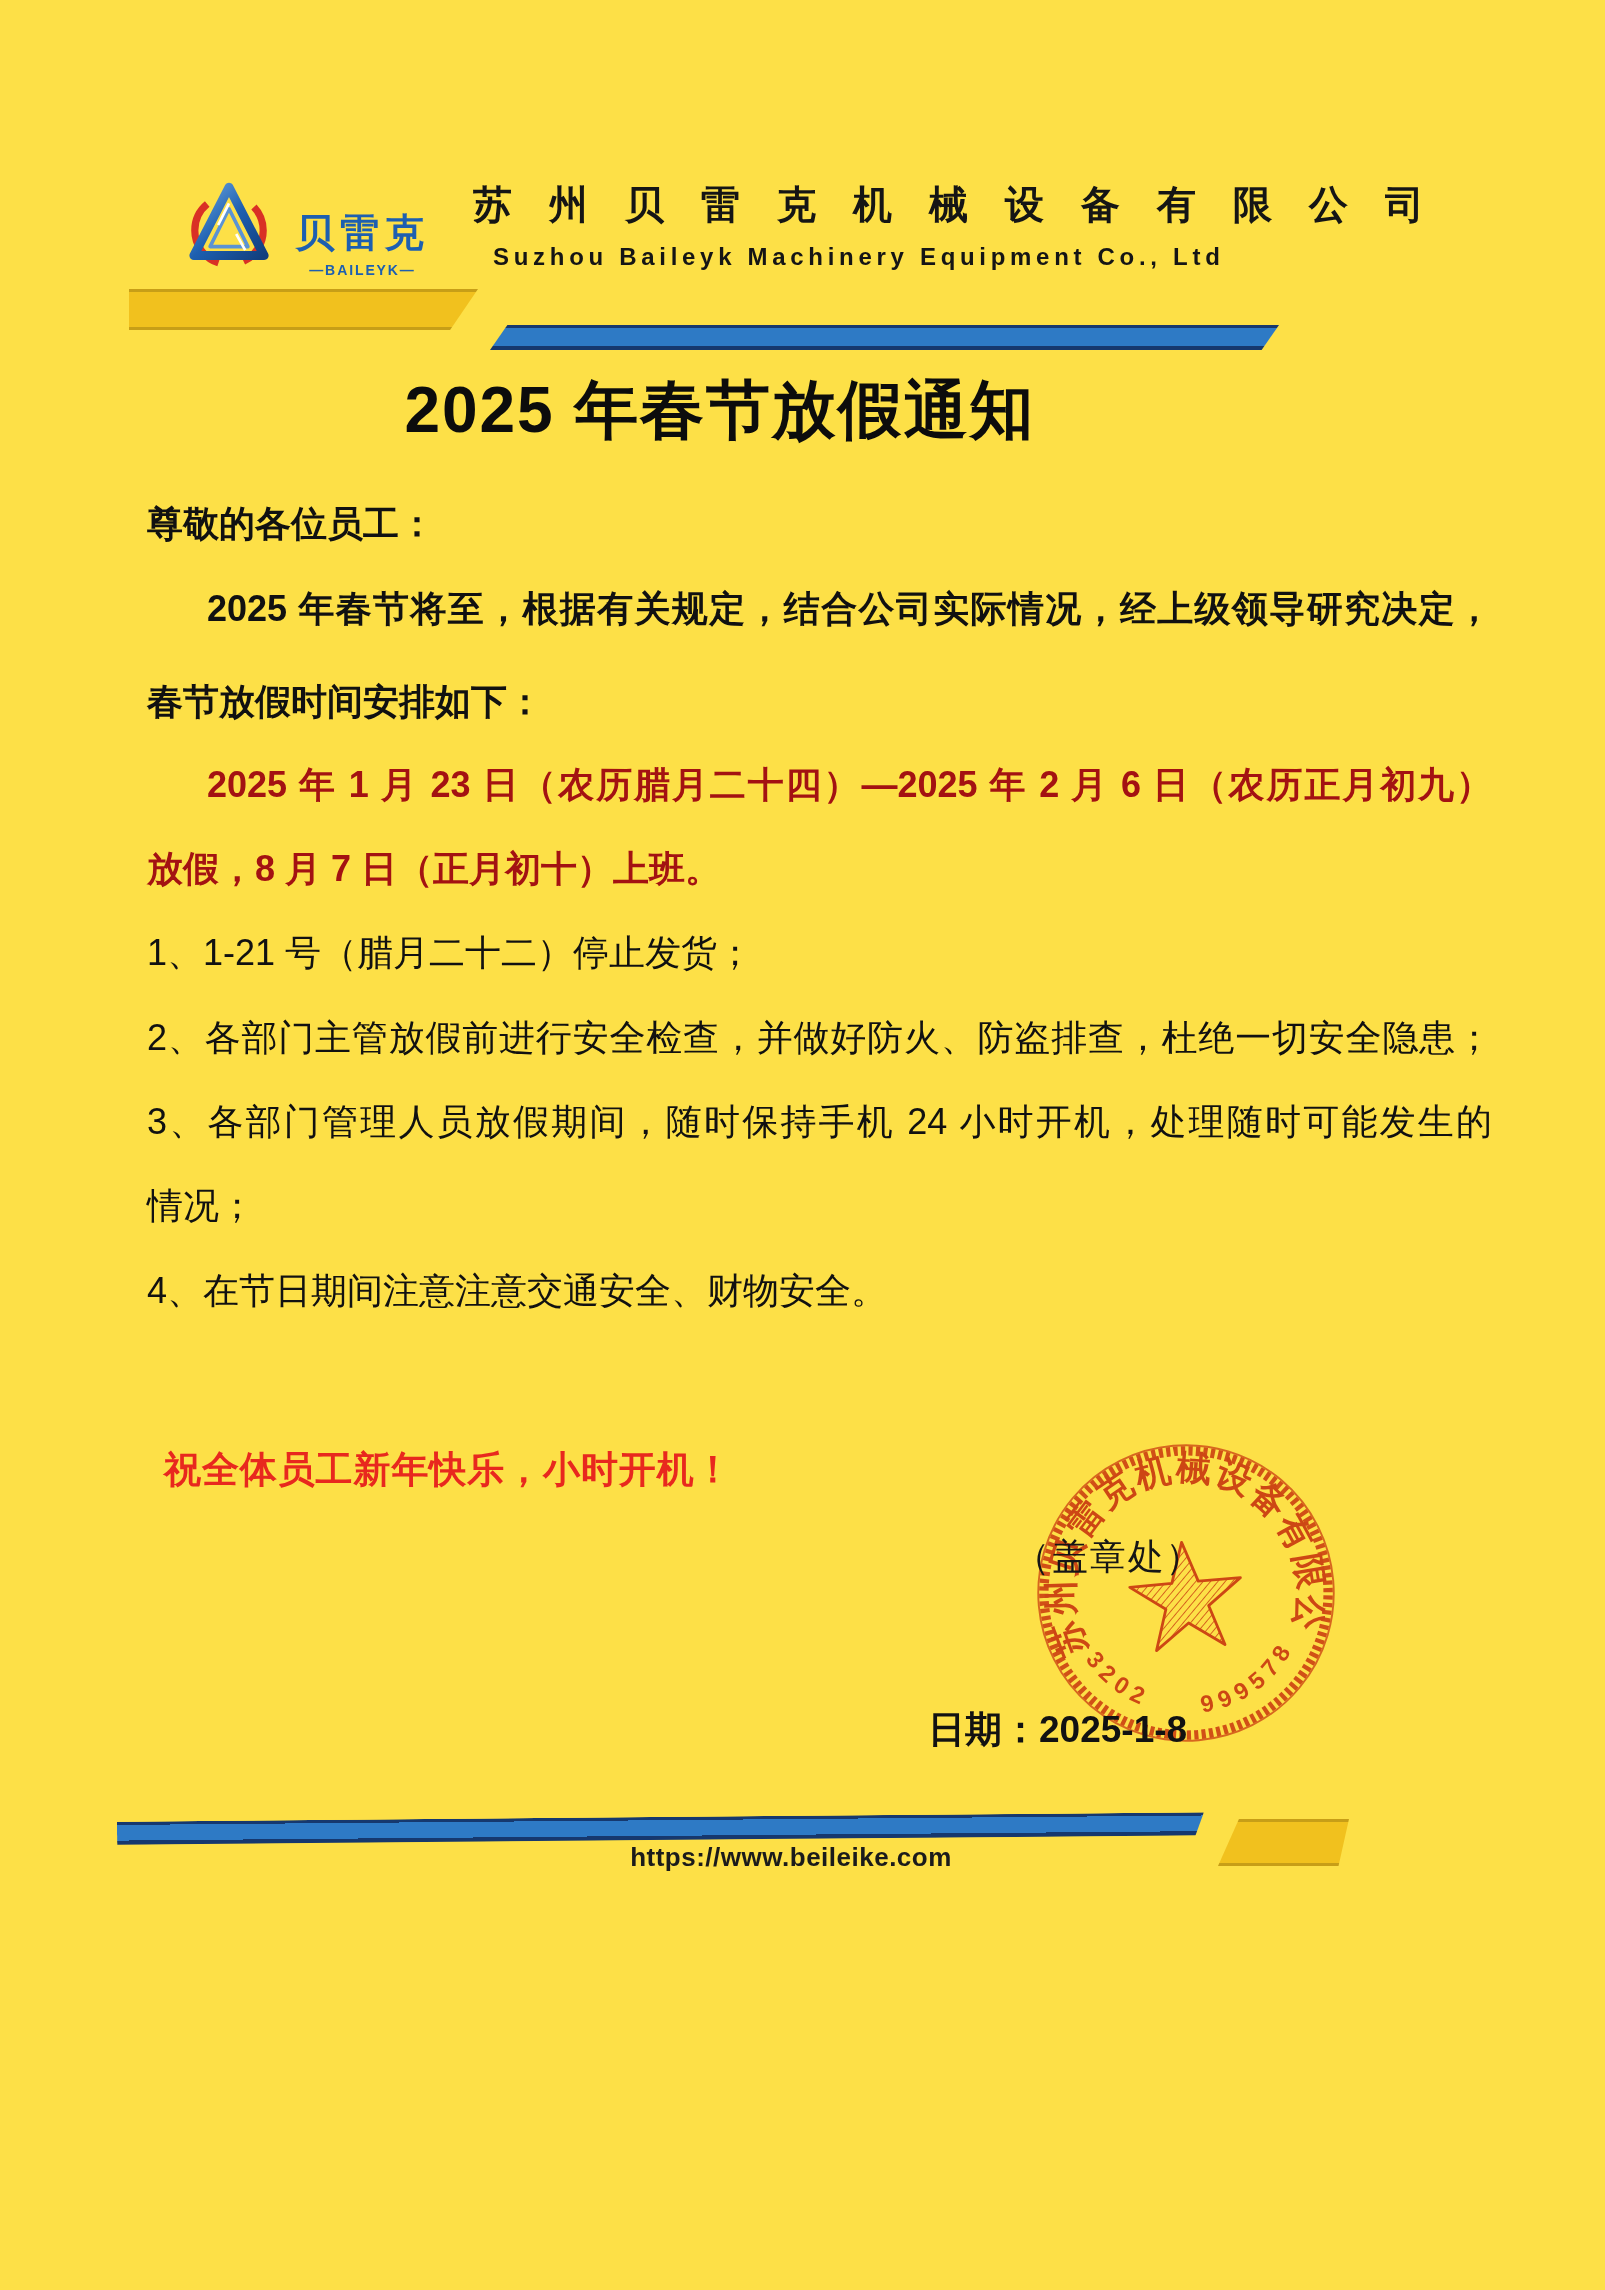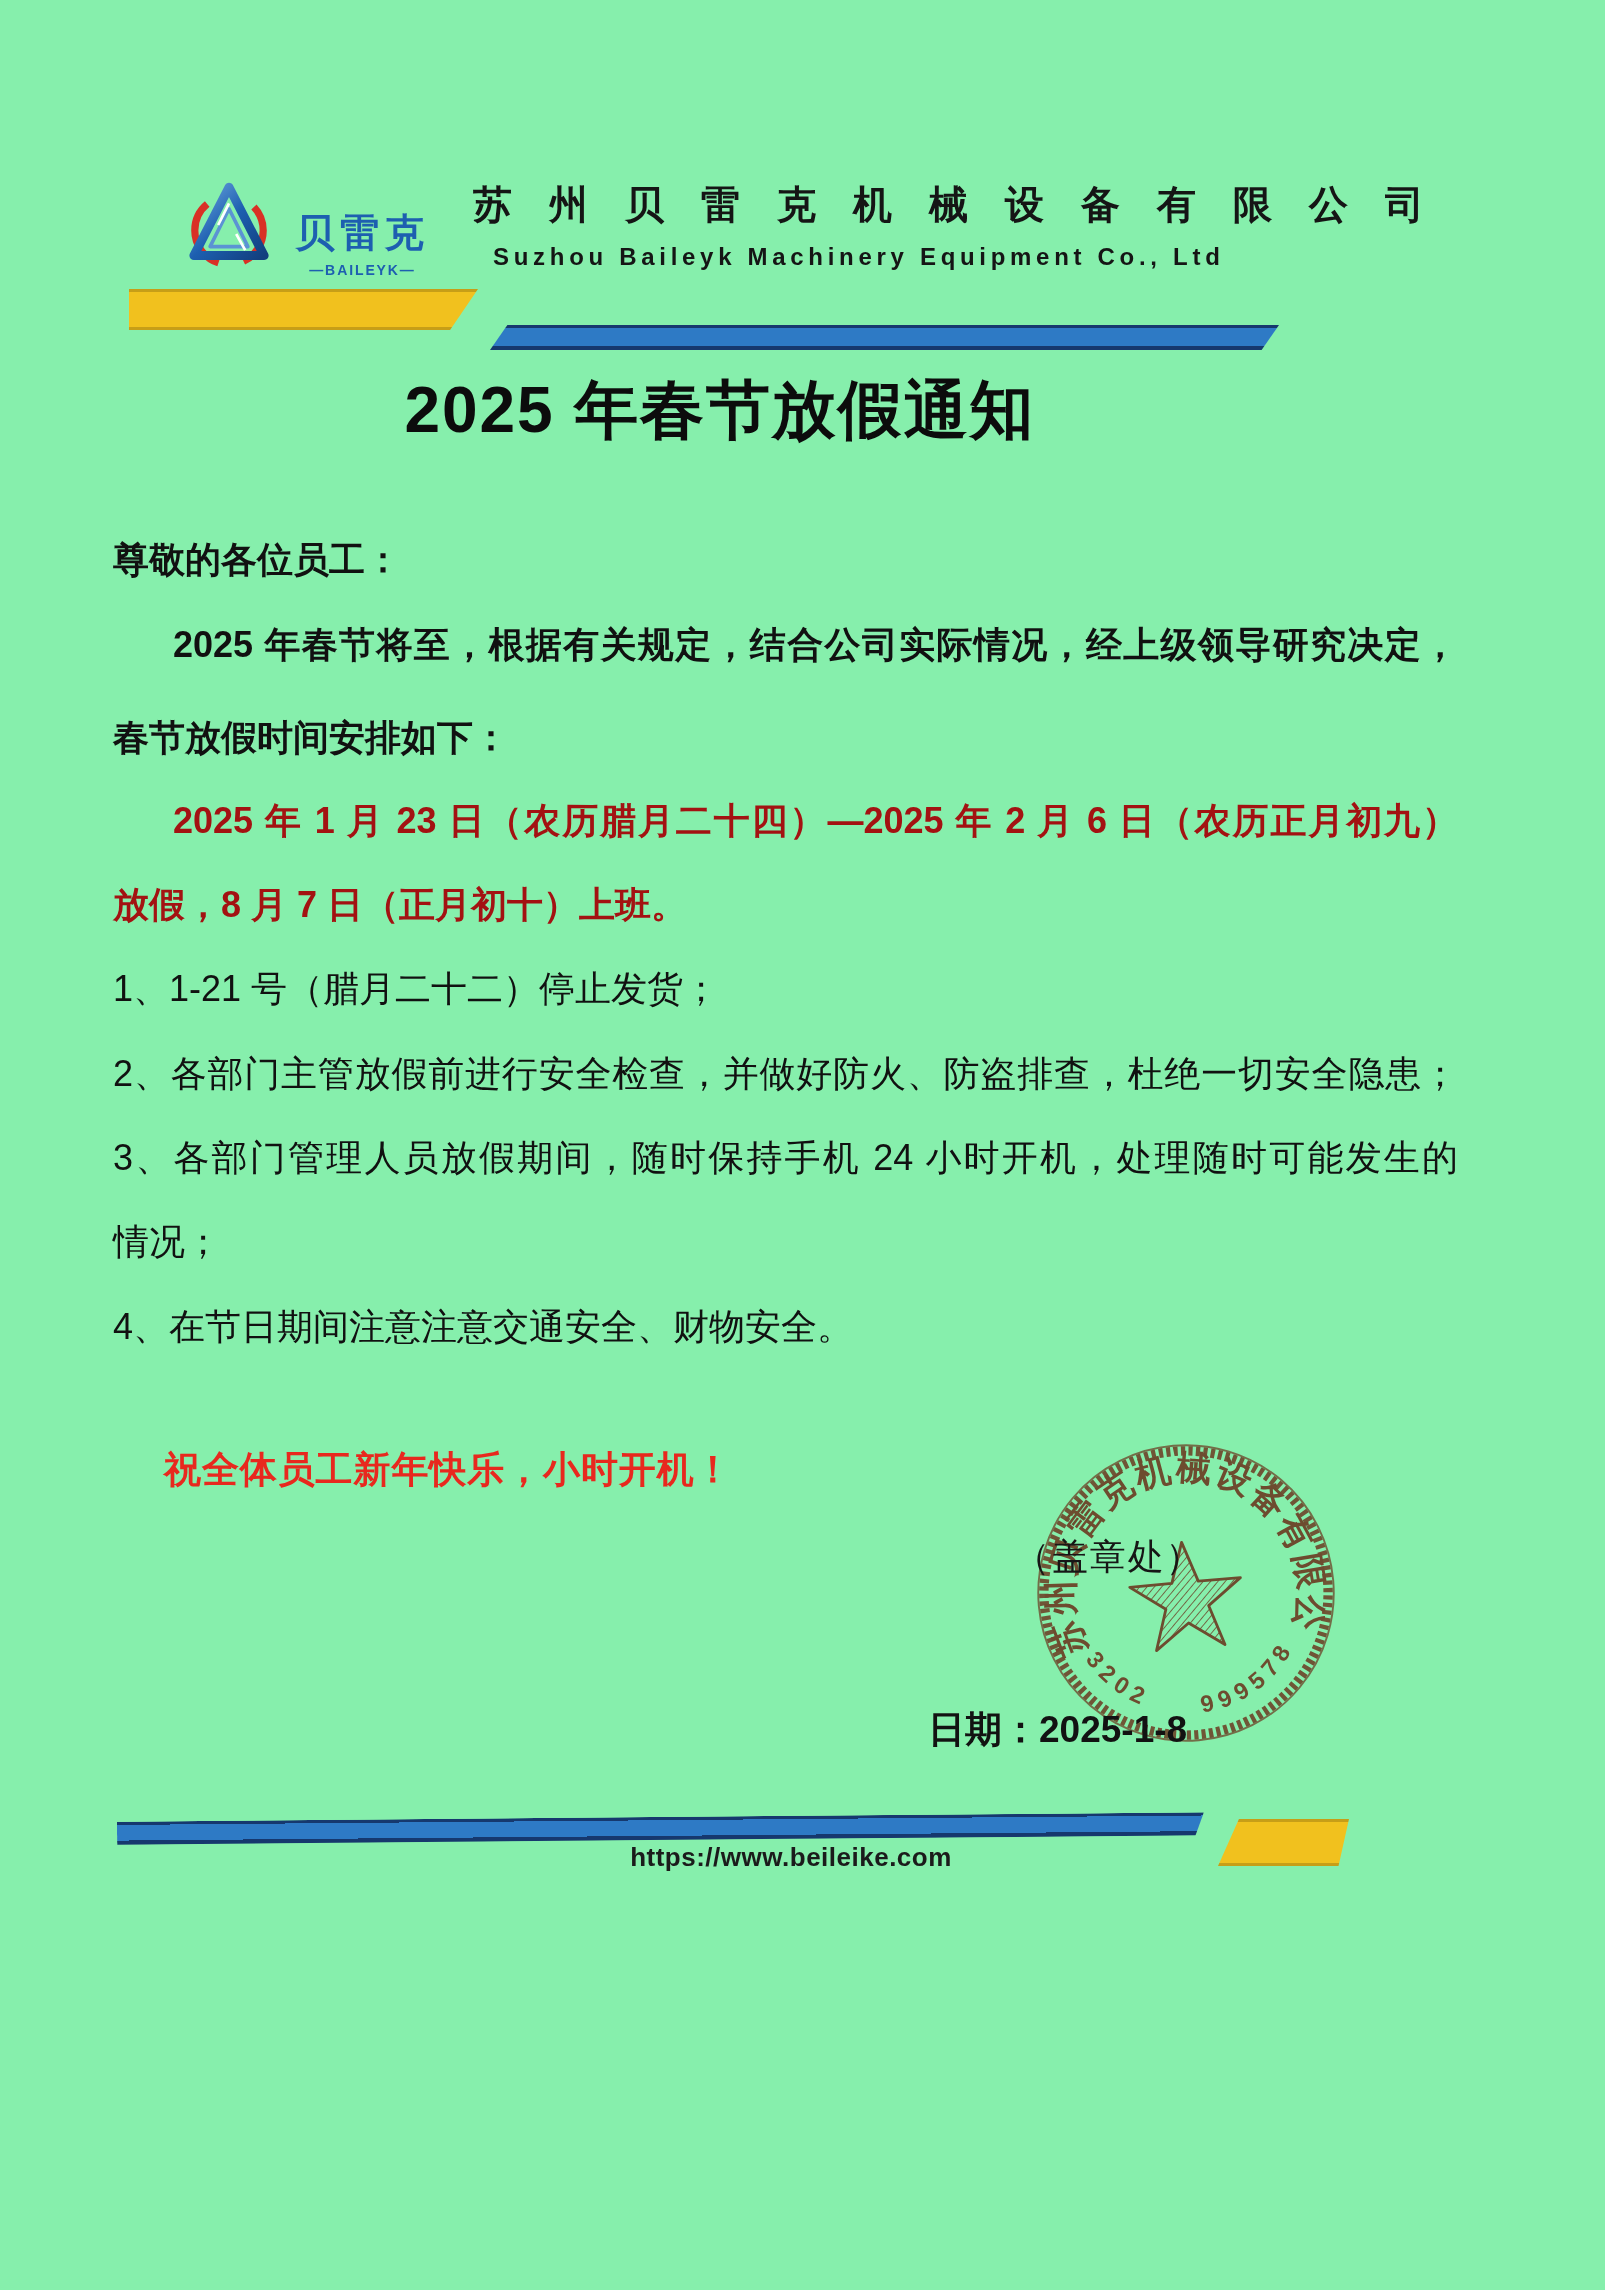--- a/index.html
+++ b/index.html
@@ -1,18 +1,18 @@
 <!DOCTYPE html>
 <html style="font-size:15px"><head>
 <meta charset="utf-8">
 <style>
   html,body{margin:0;padding:0;background:#e8e8e8;}
   .page{
     position:relative;width:1606px;height:2291px;margin:0 auto;
-    background:#86efac;overflow:hidden;
+    background:#fde047;overflow:hidden;
     font-family:"Liberation Sans",sans-serif;color:#111;
   }
   
   .logo-emblem{position:absolute;left:184px;top:178px;width:90px;height:94px;}
   .logo-text{position:absolute;left:283px;top:206px;width:159px;text-align:center;}
   .logo-cn{font-size:39px;font-weight:600;color:#1d5fb0;letter-spacing:5.6px;white-space:nowrap;}
   .logo-en{font-size:14px;font-weight:700;color:#1d5fb0;letter-spacing:1.9px;margin-top:1.9px;white-space:nowrap;}
   .company{position:absolute;left:473px;top:178px;width:1007px;}
   .company-cn{font-size:39px;font-weight:700;letter-spacing:37px;white-space:nowrap;color:#151515;}
   .company-en{font-family:Liberation Sans, sans-serif;font-size:24px;font-weight:700;
@@ -21,21 +21,21 @@
   .bar-yellow-top{left:129px;top:289px;width:349px;height:41px;
     background:linear-gradient(#c79e17 0 7%,#f1c11e 7% 93%,#c79e17 93%);
     clip-path:polygon(0 0,100% 0,92% 100%,0 100%);}
   .bar-blue-top{left:490px;top:325px;width:789px;height:25px;
     background:linear-gradient(#16386e 0 12%,#2e7ac5 12% 84%,#16386e 84%);
     clip-path:polygon(2.2% 0,100% 0,97.8% 100%,0 100%);}
   
   .title{position:absolute;left:0;top:367px;width:1344px;text-align:center;
     font-size:64px;font-weight:900;letter-spacing:1.9px;color:#0c0c0c;white-space:nowrap;padding-left:48px;}
   
-  .line{position:absolute;left:113px;width:1345px;font-size:36px;line-height:47px;white-space:nowrap;margin-top:36px;}
+  .line{position:absolute;left:147px;width:1345px;font-size:36px;line-height:47px;white-space:nowrap;}
   .bold{font-weight:700;}
   .justify{white-space:normal;text-align:justify;text-align-last:justify;}
   .indent{text-indent:60px;}
   .red-dark{color:#a31212;font-weight:600;}
   .wish{position:absolute;left:164px;top:1445px;font-size:37px;font-weight:800;color:#e8281e;letter-spacing:0.9px;}
   .stamp-label{position:absolute;left:1014px;top:1533px;font-size:36px;font-weight:500;color:#161616;z-index:3;letter-spacing:1.9px;}
   .date-line{position:absolute;left:928px;top:1705px;font-size:37px;font-weight:700;color:#121212;z-index:3;}
   
   .stamp{position:absolute;left:1026px;top:1433px;width:320px;height:320px;z-index:2;
          opacity:.88;transform:rotate(-5deg);mix-blend-mode:multiply;}

